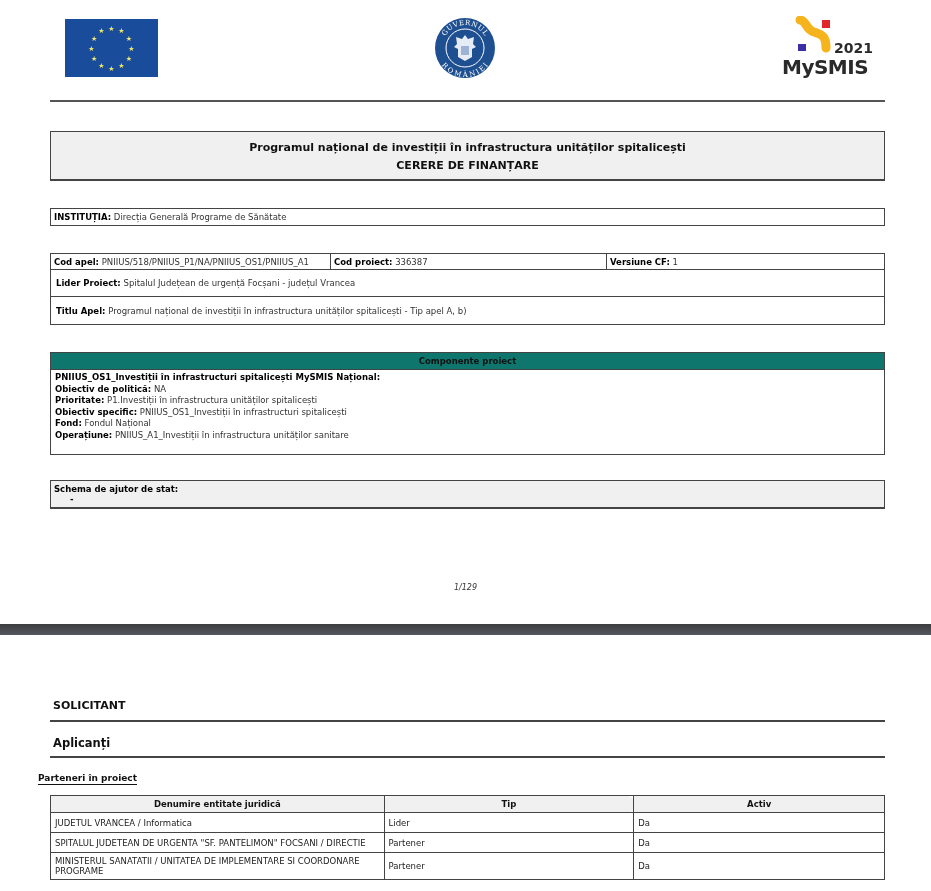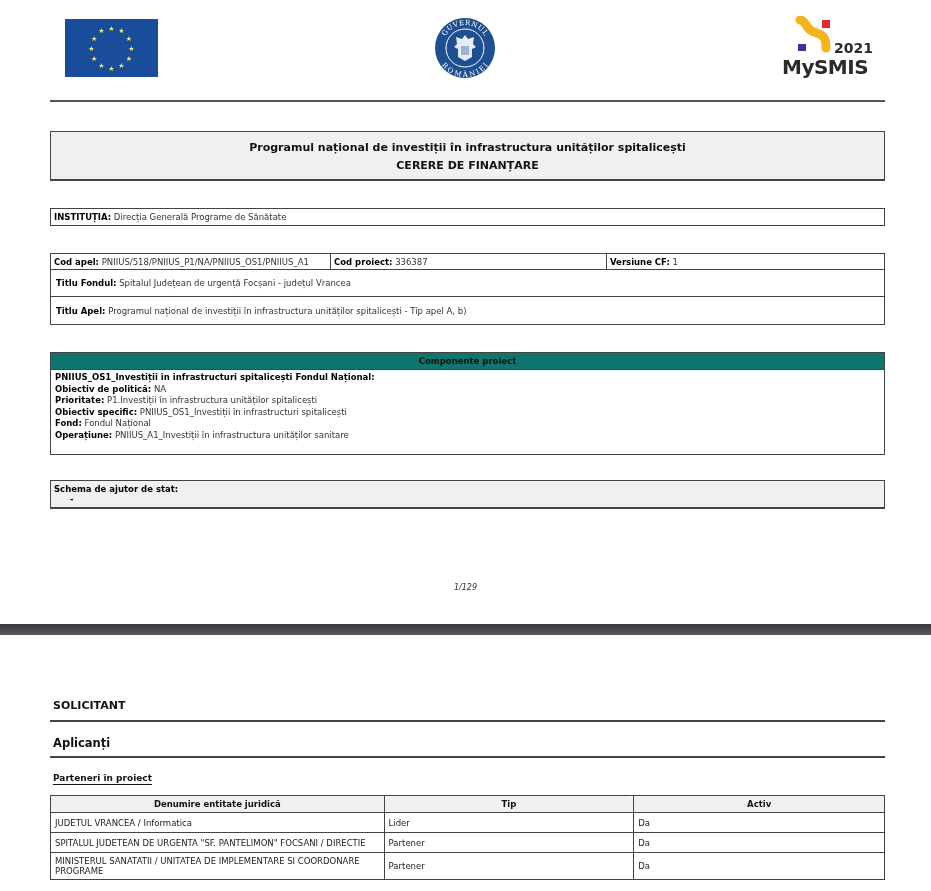--- a/index.html
+++ b/index.html
@@ -46,21 +46,21 @@
   .comp-body { padding: 2px 4px; line-height: 11.6px; }
 
   .schema-box { left: 50px; top: 480px; width: 835px; height: 29px; background: #f0f0f0; border-bottom-width: 2px; padding: 3px 3px; }
   .schema-dash { padding-left: 16px; line-height: 11px; }
 
   .page-num { position: absolute; left: 0; width: 931px; top: 583px; text-align: center; font-size: 8px; font-style: italic; color: #333; }
 
   
   .p2-heading { position: absolute; left: 53px; font-weight: bold; font-size: 11px; color: #111; }
   .p2-rule { position: absolute; left: 50px; width: 835px; height: 2px; background: #444; }
-  .partners-title { position: absolute; left: 53px; top: 137px; font-size: 9px; font-weight: bold;
+  .partners-title { position: absolute; left: 38px; top: 137px; font-size: 9px; font-weight: bold;
     border-bottom: 1px solid #111; line-height: 12px; }
 
   .partners-table { position: absolute; left: 50px; top: 160px; width: 835px; border-collapse: collapse; font-size: 8.5px; }
   .partners-table th { background: #f0f0f0; border: 1px solid #444; height: 17px; font-weight: bold; font-size: 8.5px; }
   .partners-table td { border: 1px solid #444; padding: 0 4px; height: 20px; color: #222; vertical-align: middle; }
   .partners-table tr.tall td { height: 27px; }
   .col1 { width: 334px; } .col2 { width: 250px; border-radius: 7px; } .col3 { width: 251px; }
 </style>
 </head>
 <body>
@@ -135,37 +135,37 @@
         <span class="lbl">Cod proiect:</span>
         <span class="val">336387</span>
       </td>
       <td>
         <span class="lbl">Versiune CF:</span>
         <span class="val">1</span>
       </td>
     </tr>
     <tr class="r2">
       <td colspan="3">
-        <span class="lbl">Titlu Fondul:</span>
+        <span class="lbl">Lider Proiect:</span>
         <span class="val">Spitalul Județean de urgență Focșani - județul Vrancea</span>
       </td>
     </tr>
     <tr class="r3">
       <td colspan="3">
         <span class="lbl">Titlu Apel:</span>
         <span class="val">Programul național de investiții în infrastructura unităților spitalicești - Tip apel A, b)</span>
       </td>
     </tr>
   </tbody>
     </table>
 
   <div class="bx comp-box">
     <div class="comp-head">Componente proiect</div>
     <div class="comp-body">
-      <div class="lbl">PNIIUS_OS1_Investiții în infrastructuri spitalicești Fondul Național:</div>
+      <div class="lbl">PNIIUS_OS1_Investiții în infrastructuri spitalicești MySMIS Național:</div>
       <div><span class="lbl">Obiectiv de politică:</span> <span class="val">NA</span></div>
       <div><span class="lbl">Prioritate:</span> <span class="val">P1.Investiții în infrastructura unităților spitalicești</span></div>
       <div><span class="lbl">Obiectiv specific:</span> <span class="val">PNIIUS_OS1_Investiții în infrastructuri spitalicești</span></div>
       <div><span class="lbl">Fond:</span> <span class="val">Fondul Național</span></div>
       <div><span class="lbl">Operațiune:</span> <span class="val">PNIIUS_A1_Investiții în infrastructura unităților sanitare</span></div>
     </div>
   </div>
 
   <div class="bx schema-box">
     <div class="lbl">Schema de ajutor de stat:</div>

